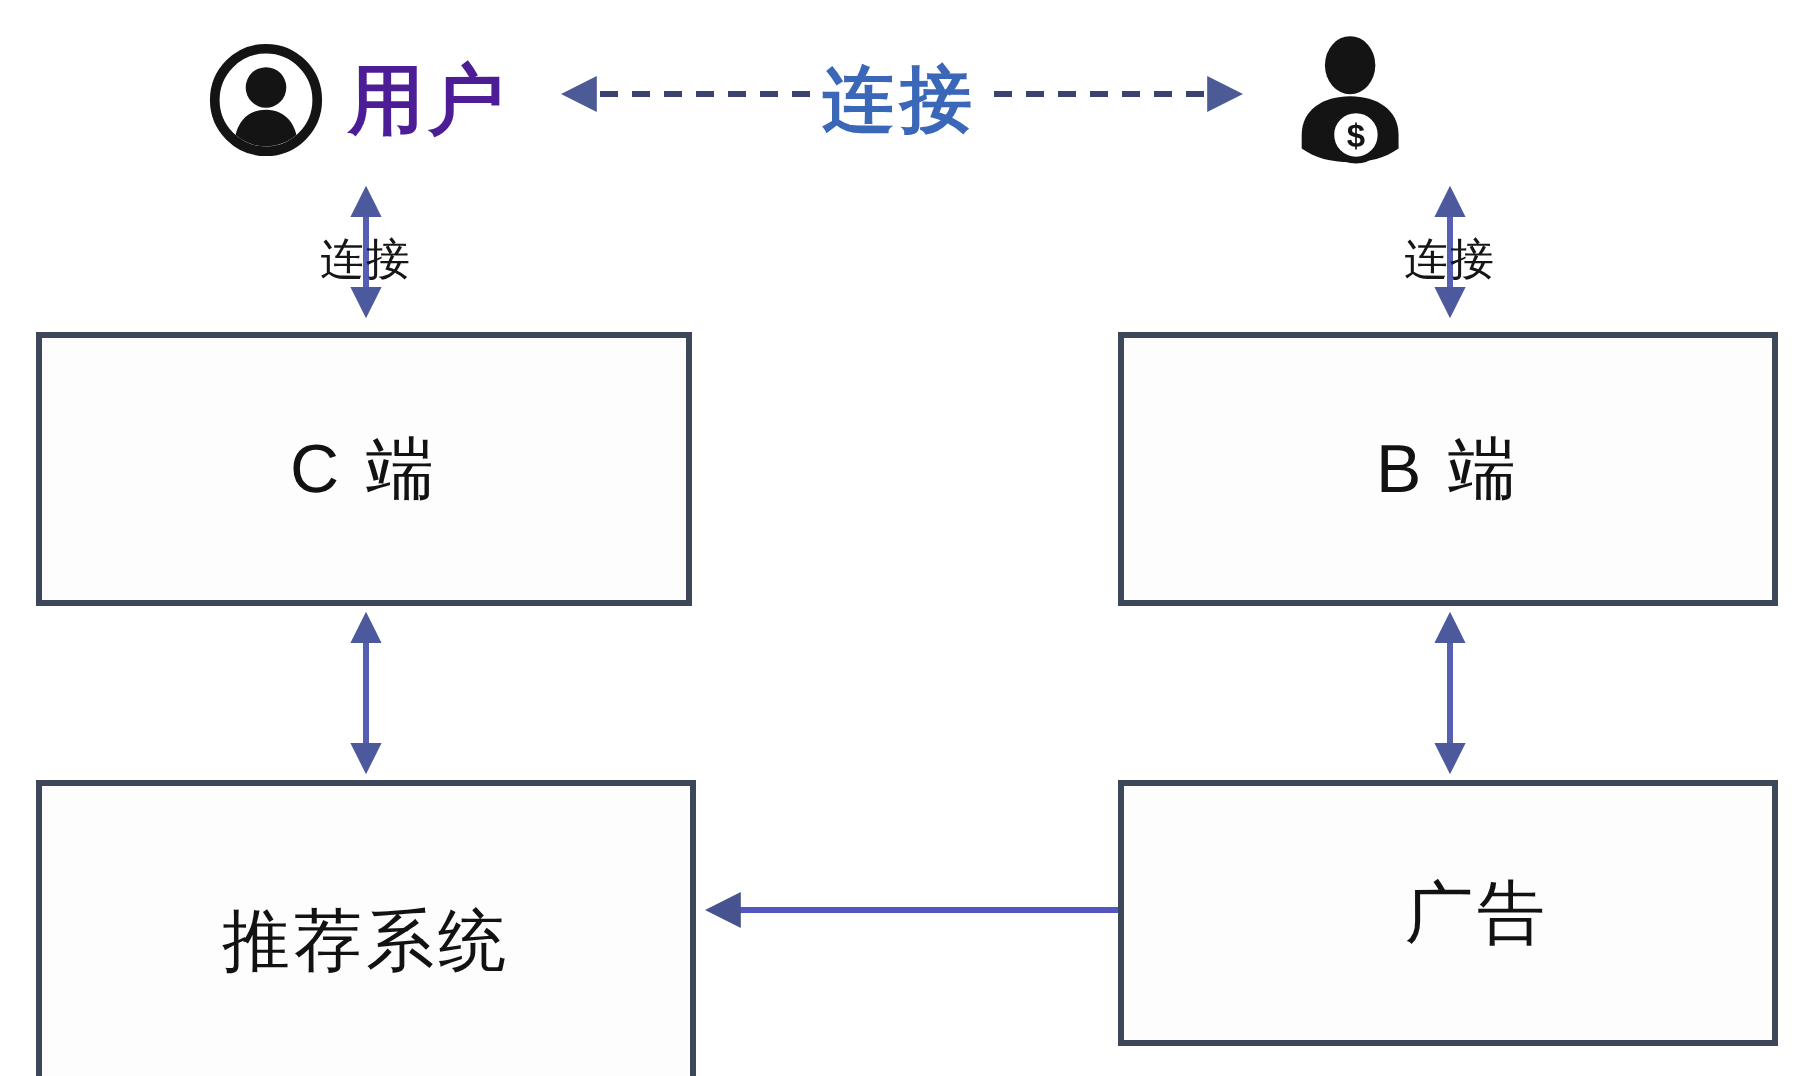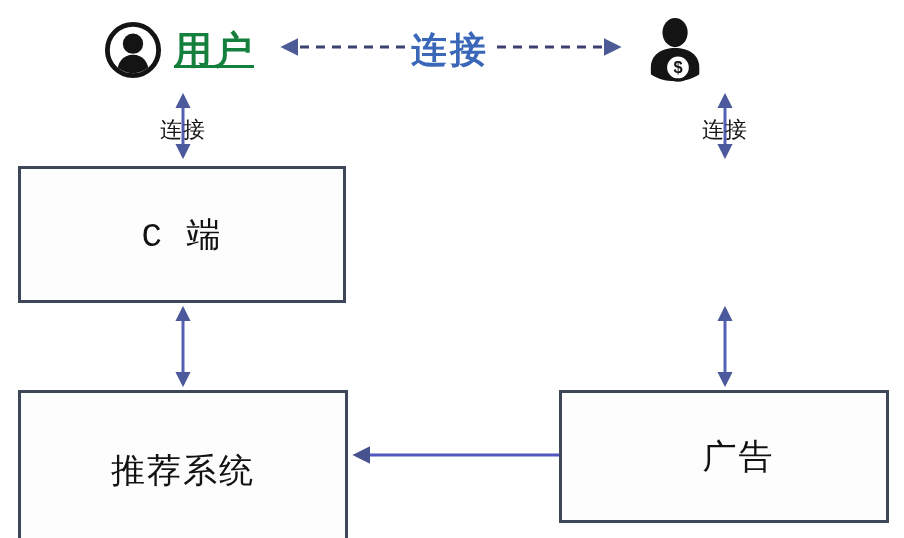--- a/index.html
+++ b/index.html
@@ -4,37 +4,37 @@
 <style>
   html,body{margin:0;padding:0;background:#ffffff;}
   .canvas{
     position:relative;width:904px;height:538px;background:#ffffff;overflow:hidden;
     font-family:"Liberation Sans","DejaVu Sans",sans-serif;
   }
   .arrows{position:absolute;left:0;top:0;z-index:0;}
   .entity{position:absolute;display:flex;align-items:center;z-index:2;}
   .entity-user{left:104px;top:21px;}
   .entity-customer{left:646px;top:17px;}
-  .entity .lbl{font-size:38px;font-weight:bold;color:#15803d;margin-left:12px;letter-spacing:2px;white-space:nowrap;text-decoration:underline;}
+  .entity .lbl{font-size:38px;font-weight:bold;color:#4c1d95;margin-left:12px;letter-spacing:2px;white-space:nowrap;}
   .connect-center{
     position:absolute;left:450px;top:26px;transform:translateX(-50%);
     font-size:36px;font-weight:bold;color:#3b67b8;letter-spacing:3px;z-index:2;white-space:nowrap;
   }
   .connect-small{
     position:absolute;transform:translateX(-50%);font-size:22px;color:#161616;
     z-index:2;white-space:nowrap;letter-spacing:1px;
   }
   .connect-small.left{left:183px;top:115px;}
   .connect-small.right{left:725px;top:115px;}
   .box{
     position:absolute;display:flex;align-items:center;justify-content:center;
     background:#fdfdfe;border:3px solid #3e4659;box-sizing:border-box;z-index:1;
   }
   .box .box-label{font-size:34px;color:#121212;letter-spacing:2px;white-space:nowrap;}
-  .box-c{left:18px;top:166px;width:328px;height:137px;font-family:Liberation Mono, monospace;}
+  .box-c{left:18px;top:166px;width:328px;height:137px;}
   .box-b{left:559px;top:166px;width:330px;height:137px;}
   .box-rec{left:18px;top:390px;width:330px;height:161px;}
   .box-ad{left:559px;top:390px;width:330px;height:133px;padding-left:29px;}
   .icon{display:block;}
 </style>
 </head>
 <body>
 
 <div class="canvas">
 
@@ -89,20 +89,23 @@
       <text x="33" y="58" text-anchor="middle" font-size="17" font-weight="bold" fill="#141414" font-family="Liberation Sans, DejaVu Sans, sans-serif">$</text>
     </svg>
   </div>
 
   <div class="connect-small left">连接</div>
   <div class="connect-small right">连接</div>
 
   <div class="box box-c">
     <span class="box-label">C 端</span>
   </div>
+  <div class="box box-b">
+    <span class="box-label">B 端</span>
+  </div>
   <div class="box box-rec">
     <span class="box-label">推荐系统</span>
   </div>
   <div class="box box-ad">
     <span class="box-label">广告</span>
   </div>
 
 </div>
 
 </body></html>

